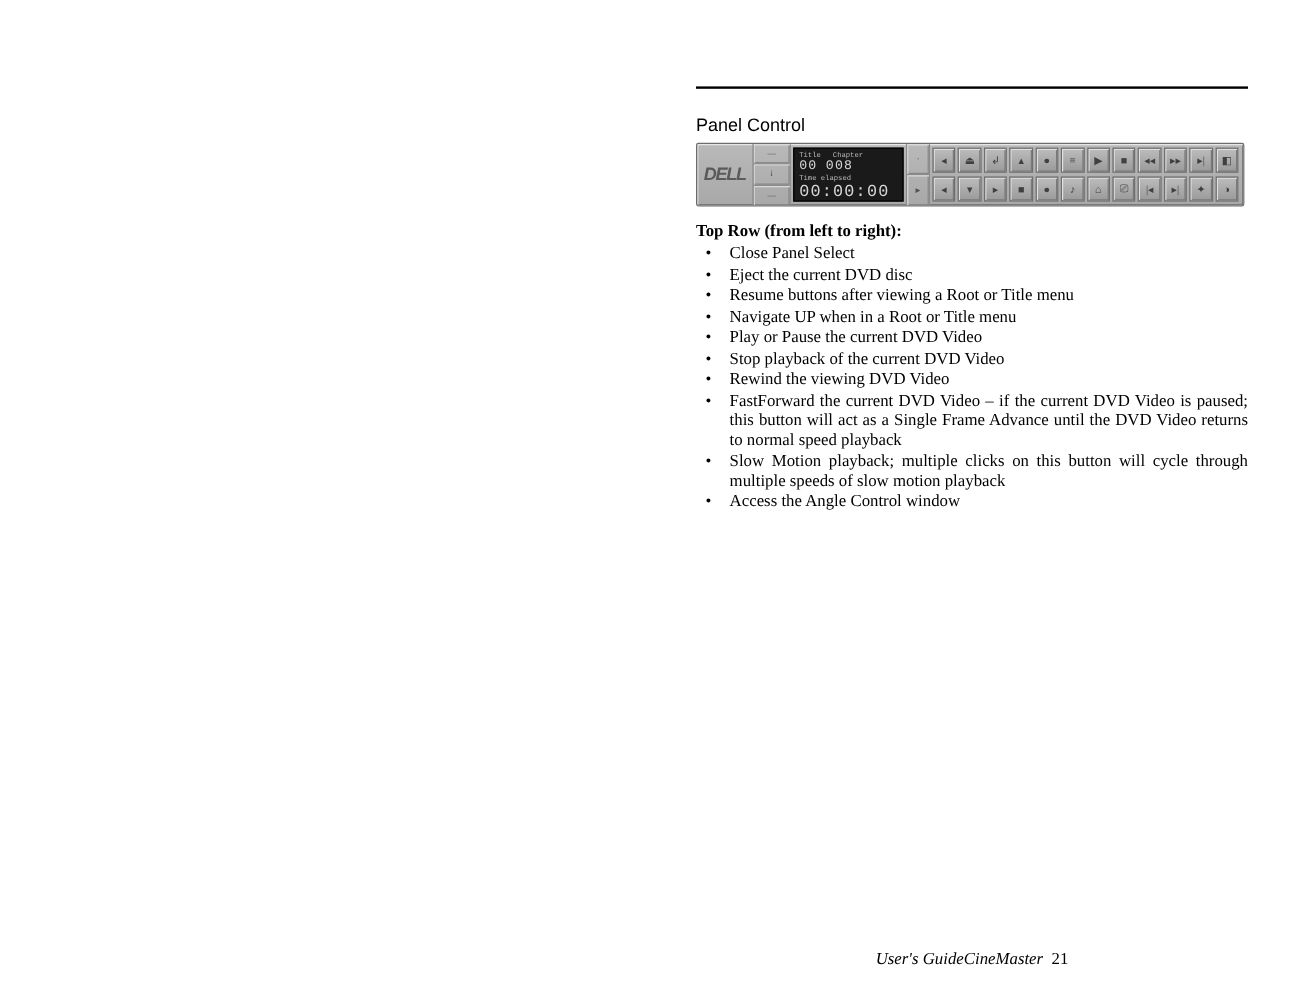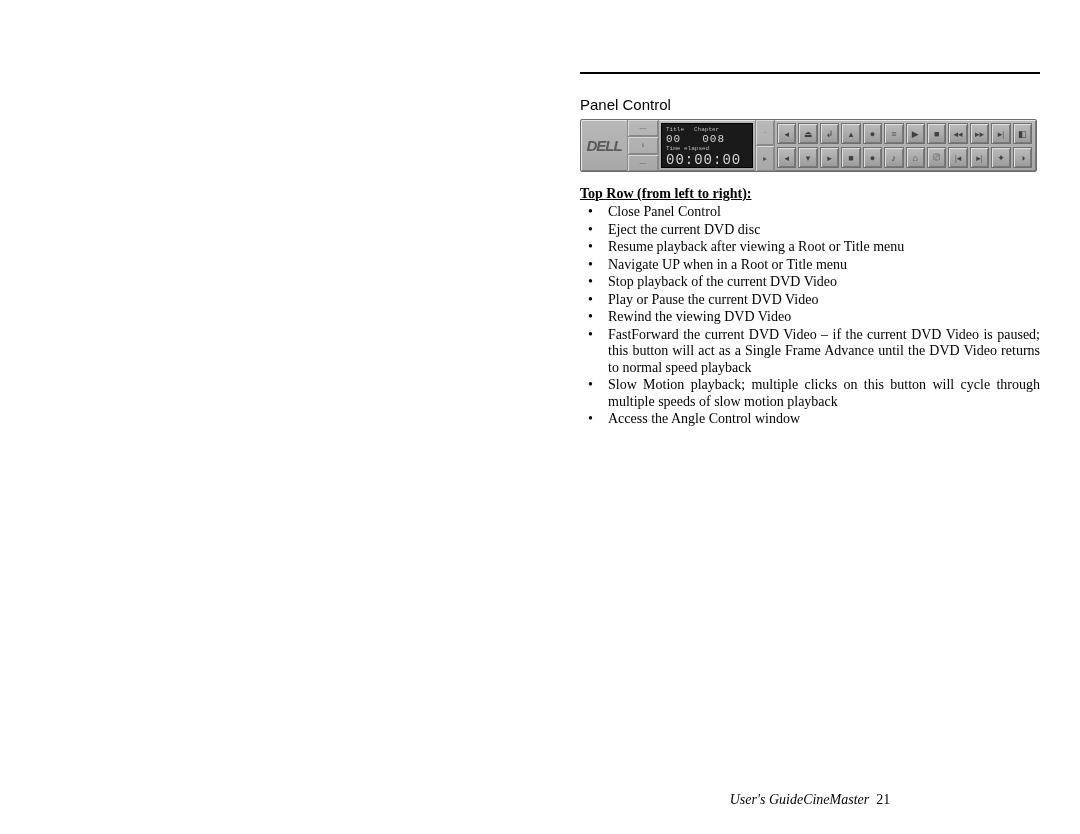--- a/index.html
+++ b/index.html
@@ -80,21 +80,21 @@
     flex-direction: column;
     justify-content: space-around;
     padding: 2px 4px;
     box-sizing: border-box;
     color: #d6d6d6;
     font-family: "Courier New", monospace;
   }
   .panel .lcd .lcd-row {
     display: flex;
     align-items: baseline;
-    gap: 21px;
+    gap: 7px;
     font-size: 7px;
   }
   .panel .lcd .lcd-labels { display:flex; gap:10px; font-size:6px; color:#bbb; }
   .panel .lcd .lcd-digits { font-size: 11px; letter-spacing: 1px; }
   .panel .btncol {
     width: 18px;
     display: flex;
     flex-direction: column;
     border-left: 1px solid #8a8a8a;
     border-right: 1px solid #8a8a8a;
@@ -132,21 +132,20 @@
   .body-text {
     font-size: 14px;
     text-align: justify;
     line-height: 1.15;
     margin-bottom: 12px;
   }
   .subhead {
     font-weight: bold;
     font-size: 14px;
     margin-bottom: 2px;
-    text-decoration: underline;
   }
   ul.bullets {
     list-style: none;
     margin: 0;
     padding: 0;
   }
   ul.bullets > li {
     position: relative;
     padding-left: 28px;
     font-size: 14px;
@@ -234,26 +233,26 @@
         <div class="btn">✦</div>
         <div class="btn">◑</div>
       </div>
     </div>
   </div>
 
 
   <div class="subhead">Top Row (from left to right):</div>
 
   <ul class="bullets">
-    <li>Close Panel Control</li>
+    <li>Close Panel Select</li>
     <li>Eject the current DVD disc</li>
-    <li>Resume playback after viewing a Root or Title menu</li>
+    <li>Resume buttons after viewing a Root or Title menu</li>
     <li>Navigate UP when in a Root or Title menu</li>
+    <li>Play or Pause the current DVD Video</li>
     <li>Stop playback of the current DVD Video</li>
-    <li>Play or Pause the current DVD Video</li>
     <li>Rewind the viewing DVD Video</li>
     <li>FastForward the current DVD Video – if the current DVD Video is paused; this button will act as a Single Frame Advance until the DVD Video returns to normal speed playback</li>
     <li>Slow Motion playback; multiple clicks on this button will cycle through multiple speeds of slow motion playback</li>
     <li>Access the Angle Control window</li>
   </ul>
 </div>
 
 <div class="footer">
   <div class="left">User's Guide</div>
   <div class="right">

